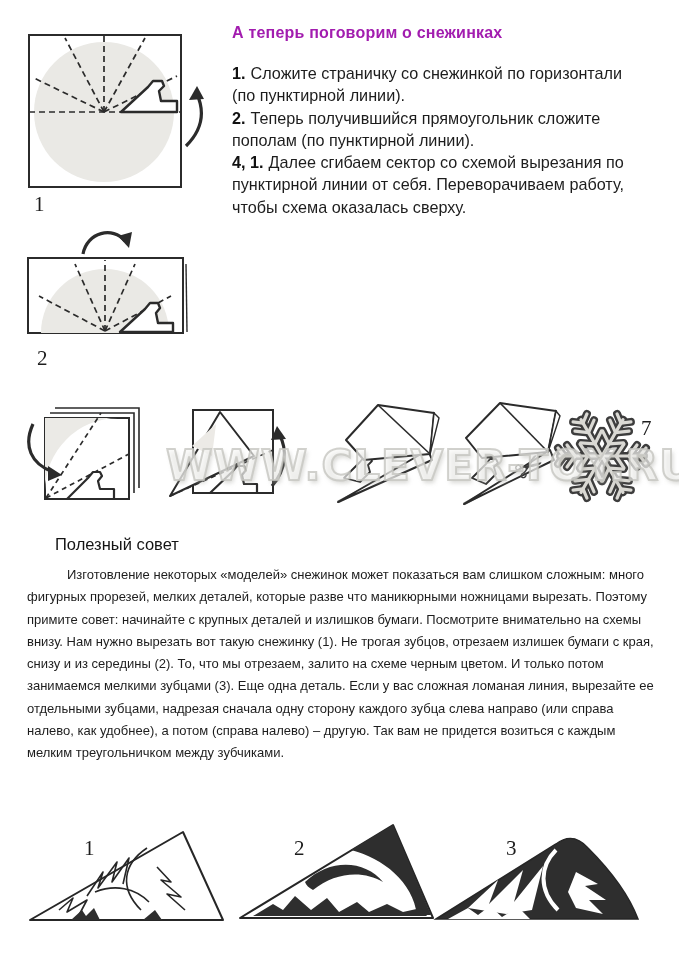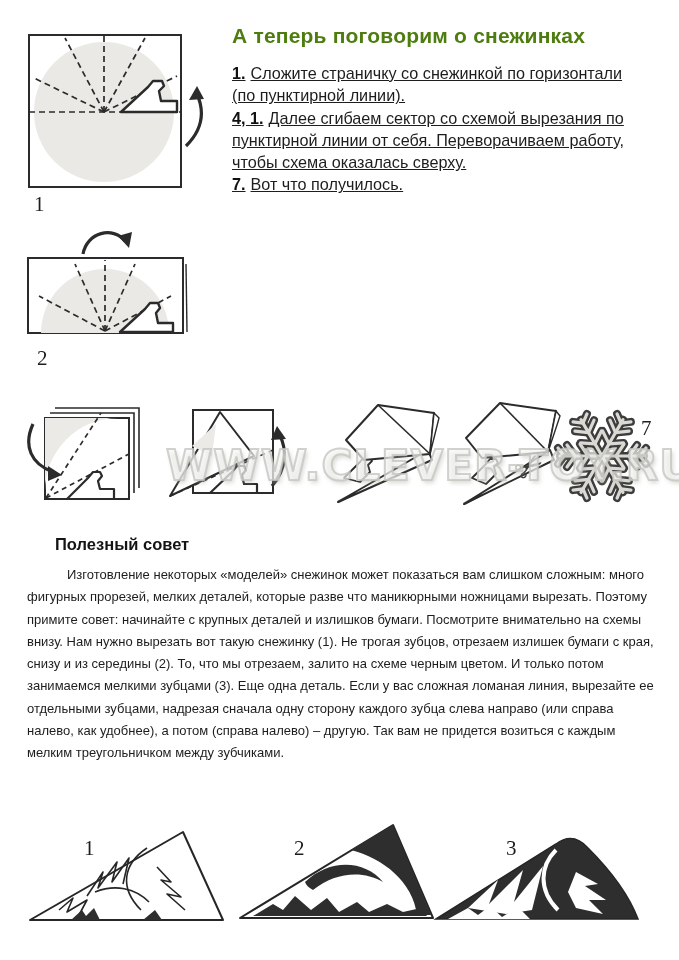--- a/index.html
+++ b/index.html
@@ -3,31 +3,31 @@
 <meta charset="utf-8">
 <style>
   html,body{margin:0;padding:0;}
   body{
     width:679px;height:960px;background:#ffffff;position:relative;overflow:hidden;
     font-family:"Liberation Sans", sans-serif;color:#1c1c1c;
   }
   .abs{position:absolute;}
   .page-title{
     left:232px;top:24px;width:430px;
-    font-size:21px;font-weight:bold;letter-spacing:.2px;color:#4d7c0f;
+    font-size:16px;font-weight:bold;letter-spacing:.2px;color:#a21caf;
   }
   .instructions{left:232px;top:62px;width:410px;}
-  .instr{margin:0;font-size:16.2px;line-height:22.3px;color:#1d1d1d;text-decoration:underline;}
+  .instr{margin:0;font-size:16.2px;line-height:22.3px;color:#1d1d1d;}
   .instr b{padding-right:5px;color:#111;}
   .num{
     font-family:"Liberation Serif", serif;font-size:21px;color:#1d1d1d;
     line-height:1;
   }
   .advice-heading{
-    left:55px;top:535px;font-size:16.5px;font-weight:bold;color:#141414;
+    left:55px;top:535px;font-size:16.5px;font-weight:normal;color:#141414;
   }
   .advice-body{
     left:27px;top:564px;width:632px;
     font-size:13px;line-height:22.3px;text-indent:40px;color:#1d1d1d;
     margin:0;text-align:left;
   }
   .watermark{
     left:166px;top:441px;z-index:6;white-space:nowrap;
     font-family:"DejaVu Sans", sans-serif;font-weight:bold;font-size:42px;letter-spacing:1px;
     color:rgba(250,250,248,.62);
@@ -38,22 +38,22 @@
   svg{display:block;}
   .diag{z-index:1;}
 </style>
 </head>
 <body>
 
 <div class="abs page-title">А теперь поговорим о снежинках</div>
 
 <div class="abs instructions">
   <p class="instr"><b>1.</b><span>Сложите страничку со снежинкой по горизонтали (по пунктирной линии).</span></p>
+  <p class="instr"><b>2.</b><span>Теперь получившийся прямоугольник сложите пополам (по пунктирной линии).</span></p>
   <p class="instr"><b>4, 1.</b><span>Далее сгибаем сектор со схемой вырезания по пунктирной линии от себя. Переворачиваем работу, чтобы схема оказалась сверху.</span></p>
-  <p class="instr"><b>7.</b><span>Вот что получилось.</span></p>
 </div>
 
 <svg class="abs diag" style="left:25px;top:28px;" width="185" height="170" viewBox="0 0 185 170">
   <rect x="4" y="7" width="152" height="152" fill="#ffffff" stroke="#2b2b2b" stroke-width="2"></rect>
   <circle cx="79" cy="84" r="70" fill="#eae9e5"></circle>
   <g stroke="#2b2b2b" stroke-width="1.7" stroke-dasharray="6,4">
     <line x1="4" y1="84" x2="156" y2="84"></line>
     <line x1="79" y1="84" x2="40" y2="10"></line>
     <line x1="79" y1="84" x2="79" y2="8"></line>
     <line x1="79" y1="84" x2="120" y2="10"></line>

